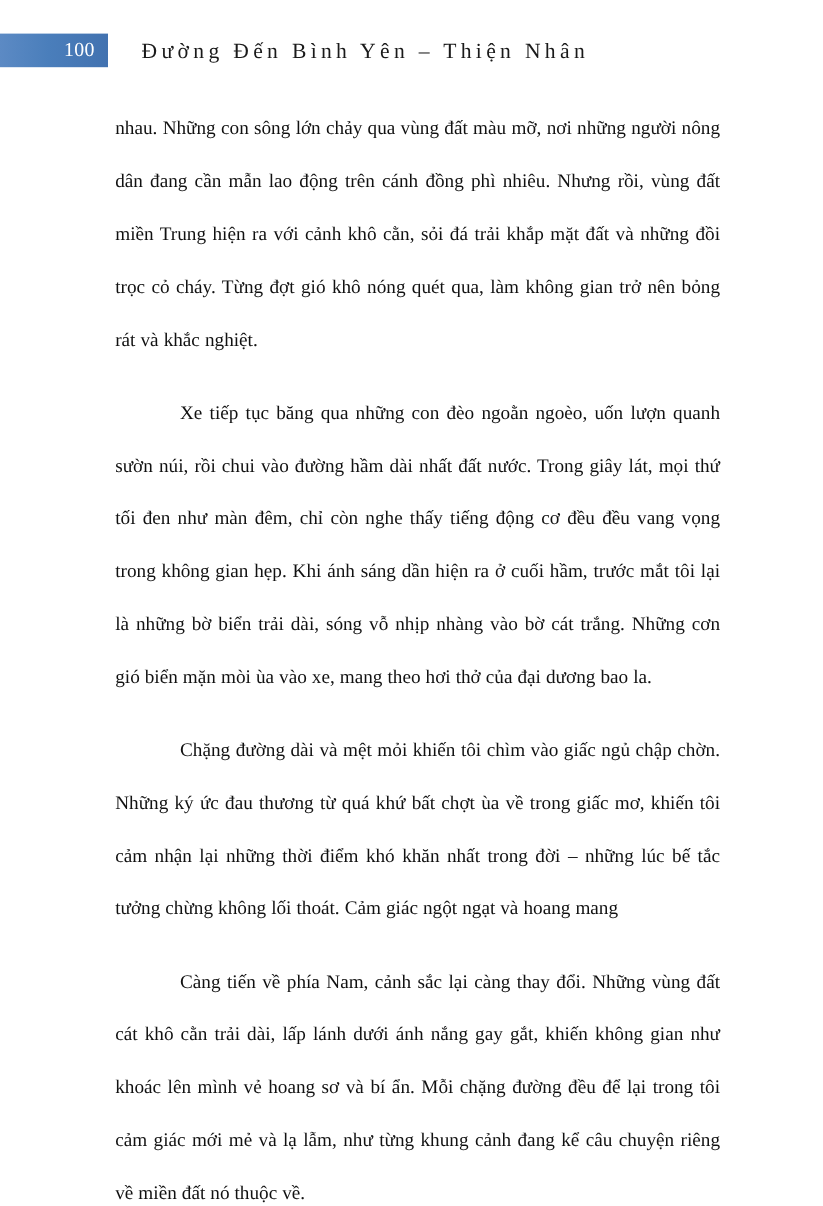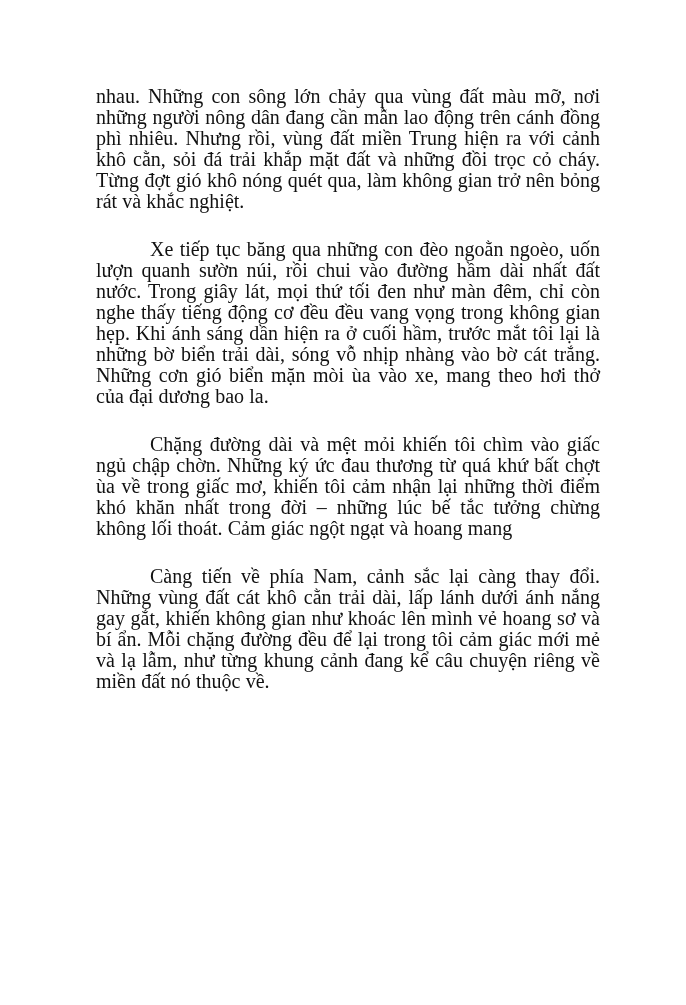--- a/index.html
+++ b/index.html
@@ -66,43 +66,49 @@
   
   .body-column {
     position: absolute;
     left: 96px;
     top: 86px;
     width: 504px;
   }
 
   .para {
     margin: 0;
-    font-size: 20px;
-    line-height: 21px;
+    font-size: 16px;
+    line-height: 44px;
     color: #111111;
     text-align: justify;
     text-justify: inter-word;
     word-spacing: 0.2px;
     hyphens: none;
   }
 
   .para + .para {
-    margin-top: 27px;
+    margin-top: 17px;
     font-family: Liberation Serif, serif;
   }
 
   .para.indent {
     text-indent: 54px;
   }
 </style>
 </head>
 <body>
 
 <div class="page">
 
+  <div class="page-header">
+    <div class="folio-box">
+      <span class="folio-number">100</span>
+    </div>
+    <div class="header-title">Đường Đến Bình Yên – Thiện Nhân</div>
+  </div>
 
   <div class="body-column">
     <p class="para">nhau. Những con sông lớn chảy qua vùng đất màu mỡ, nơi những người nông dân đang cần mẫn lao động trên cánh đồng phì nhiêu. Nhưng rồi, vùng đất miền Trung hiện ra với cảnh khô cằn, sỏi đá trải khắp mặt đất và những đồi trọc cỏ cháy. Từng đợt gió khô nóng quét qua, làm không gian trở nên bỏng rát và khắc nghiệt.</p>
     <p class="para indent">Xe tiếp tục băng qua những con đèo ngoằn ngoèo, uốn lượn quanh sườn núi, rồi chui vào đường hầm dài nhất đất nước. Trong giây lát, mọi thứ tối đen như màn đêm, chỉ còn nghe thấy tiếng động cơ đều đều vang vọng trong không gian hẹp. Khi ánh sáng dần hiện ra ở cuối hầm, trước mắt tôi lại là những bờ biển trải dài, sóng vỗ nhịp nhàng vào bờ cát trắng. Những cơn gió biển mặn mòi ùa vào xe, mang theo hơi thở của đại dương bao la.</p>
     <p class="para indent">Chặng đường dài và mệt mỏi khiến tôi chìm vào giấc ngủ chập chờn. Những ký ức đau thương từ quá khứ bất chợt ùa về trong giấc mơ, khiến tôi cảm nhận lại những thời điểm khó khăn nhất trong đời – những lúc bế tắc tưởng chừng không lối thoát. Cảm giác ngột ngạt và hoang mang</p>
     <p class="para indent">Càng tiến về phía Nam, cảnh sắc lại càng thay đổi. Những vùng đất cát khô cằn trải dài, lấp lánh dưới ánh nắng gay gắt, khiến không gian như khoác lên mình vẻ hoang sơ và bí ẩn. Mỗi chặng đường đều để lại trong tôi cảm giác mới mẻ và lạ lẫm, như từng khung cảnh đang kể câu chuyện riêng về miền đất nó thuộc về.</p>
   </div>
 
 </div>
 

